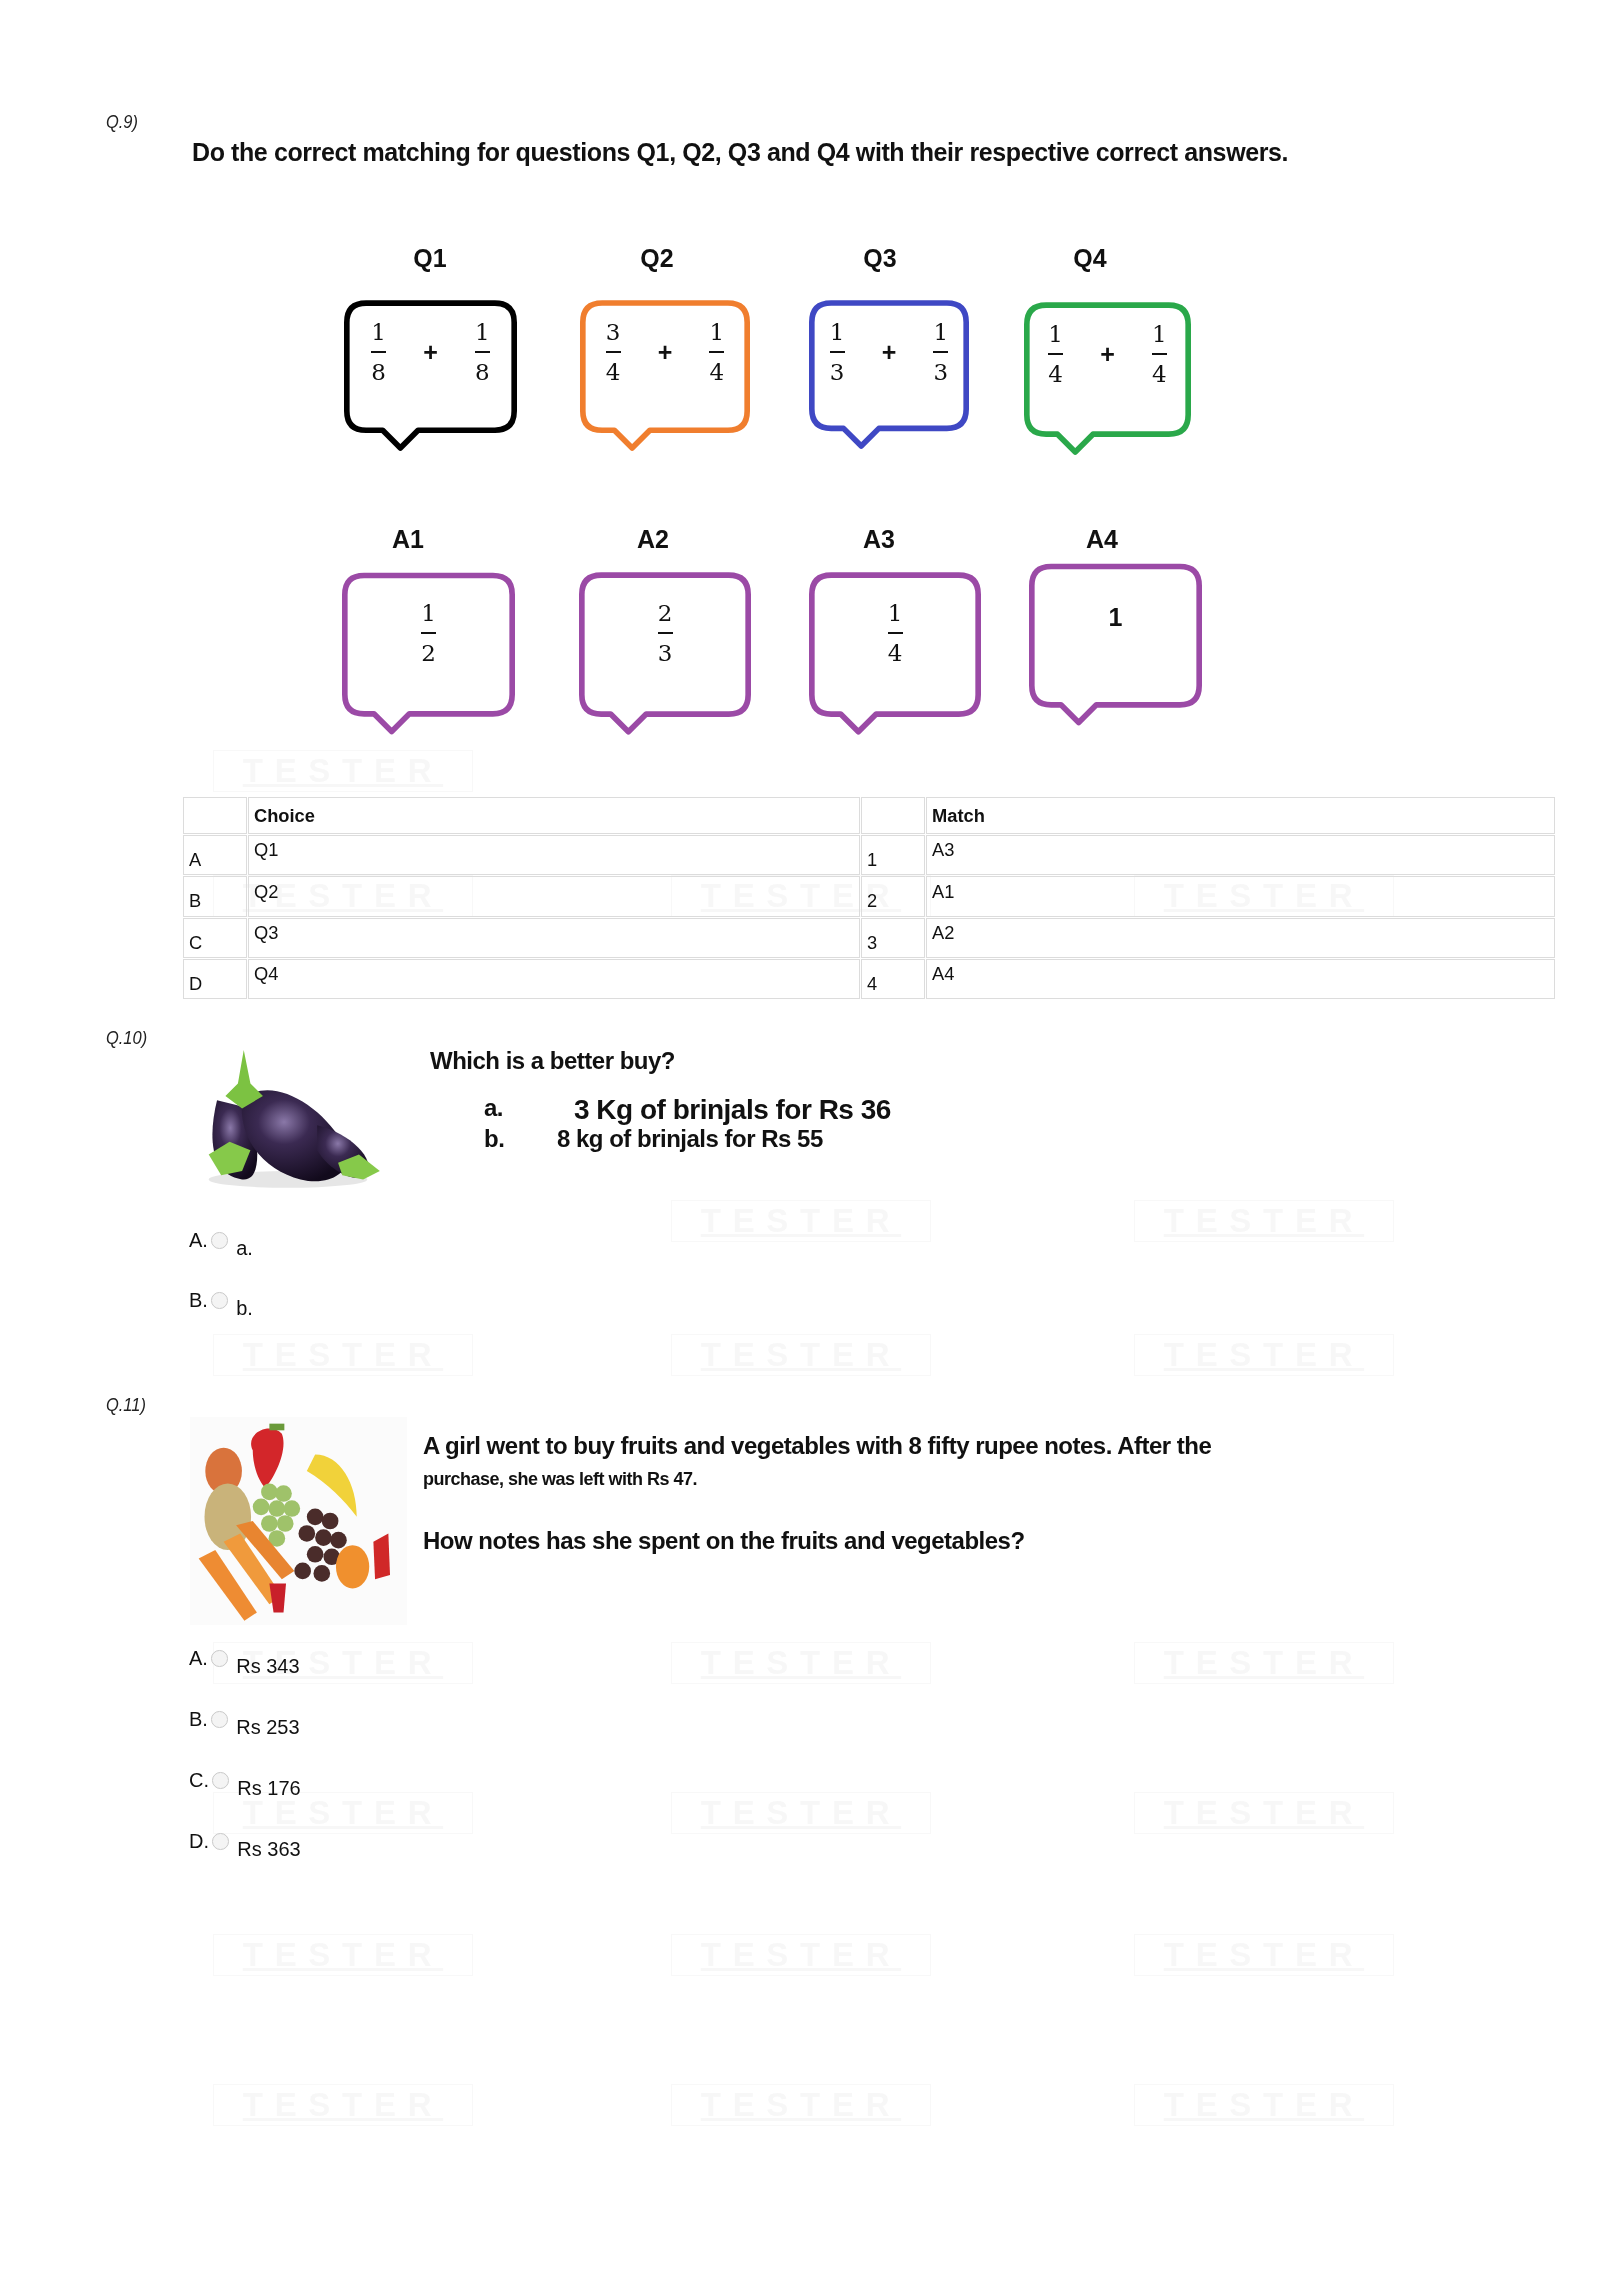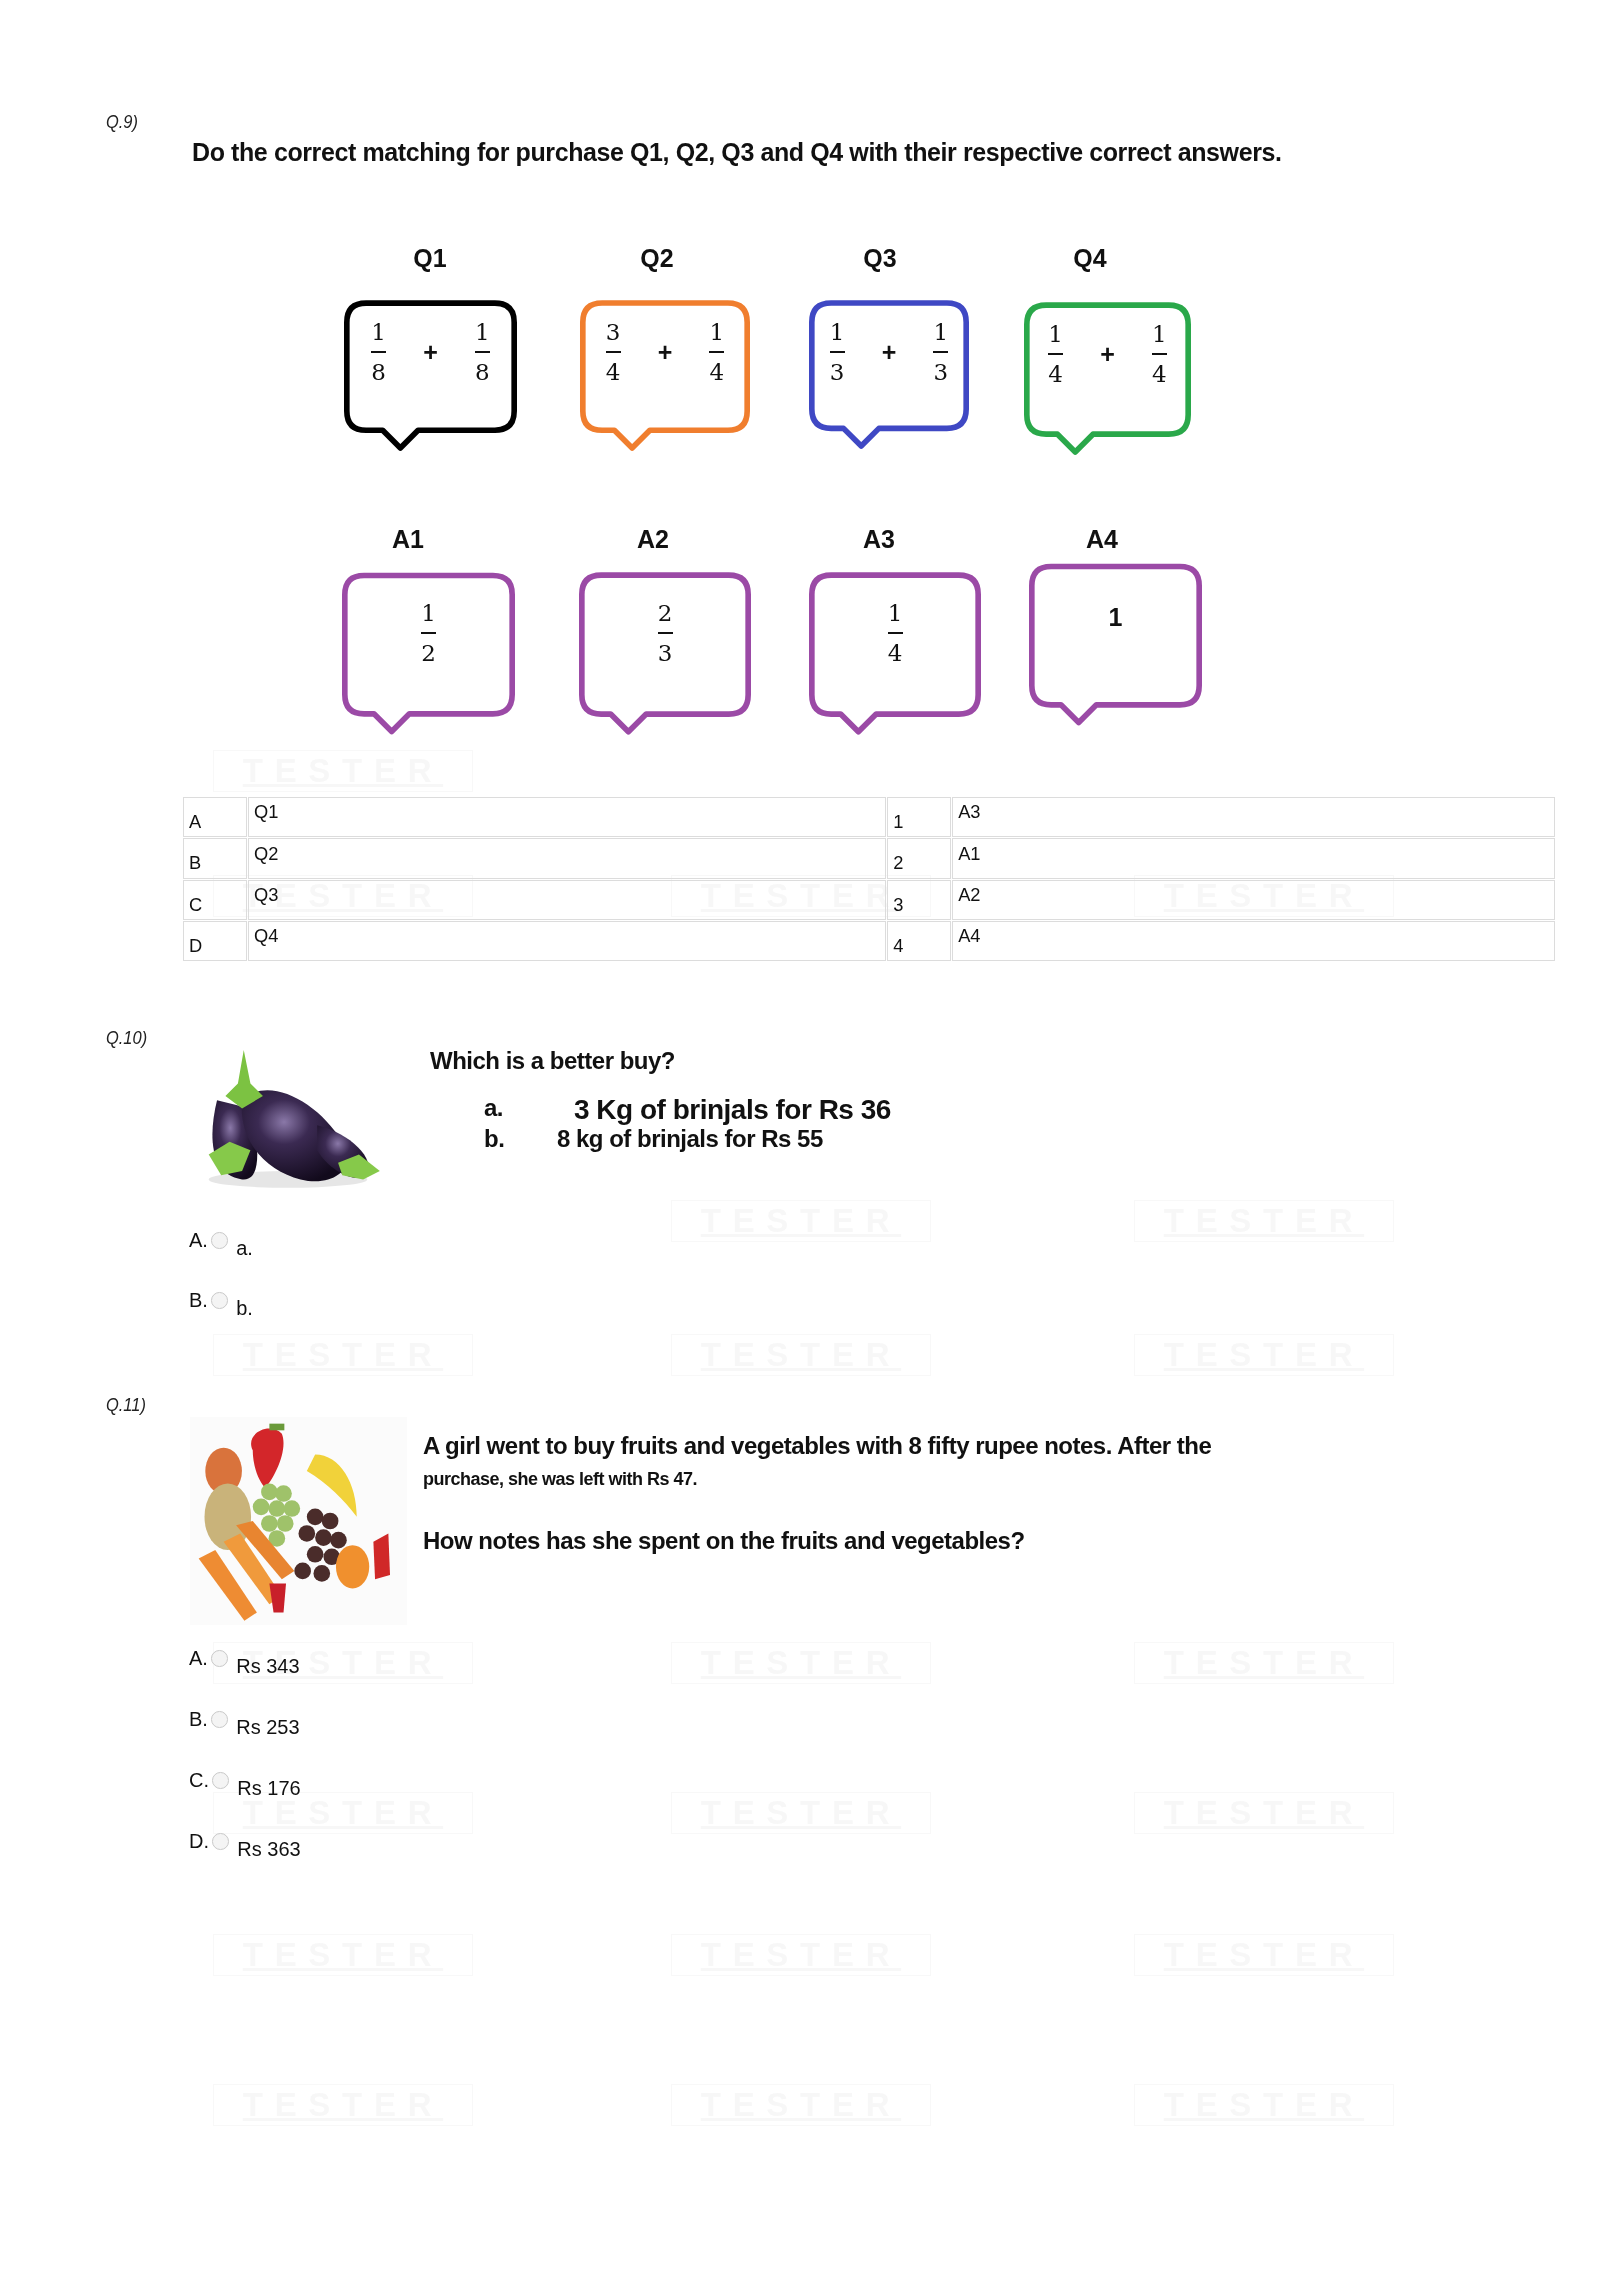--- a/index.html
+++ b/index.html
@@ -66,21 +66,21 @@
   <div class="watermark" style="left:213px;top:1934px;">TESTER</div>
   <div class="watermark" style="left:671px;top:1934px;">TESTER</div>
   <div class="watermark" style="left:1134px;top:1934px;">TESTER</div>
   <div class="watermark" style="left:213px;top:2084px;">TESTER</div>
   <div class="watermark" style="left:671px;top:2084px;">TESTER</div>
   <div class="watermark" style="left:1134px;top:2084px;">TESTER</div>
 </div>
 
 <section>
   <div class="qnum" style="left:106px;top:111px;">Q.9)</div>
-  <div class="heading" style="left:192px;top:138px;">Do the correct matching for purchase Q1, Q2, Q3 and Q4 with their respective correct answers.</div>
+  <div class="heading" style="left:192px;top:138px;">Do the correct matching for questions Q1, Q2, Q3 and Q4 with their respective correct answers.</div>
 
   <div id="q-bubbles">
       <div class="bubble-label" style="left: 380px; top: 244px;">Q1</div>
       <div class="bubble" style="left: 344px; top: 298px; width: 173px; height: 132px;">
         <svg width="173" height="155" viewBox="-3.5 -3.5 215 187">
       <path d="M 24 0 H 184 Q 208 0 208 24 V 134 Q 208 158 184 158
       H 88.56 L 66.56 180 L 44.56 158 H 24 Q 0 158 0 134 V 24 Q 0 0 24 0 Z" fill="#fff" stroke="#000000" stroke-width="7" stroke-linejoin="round"></path>
         </svg>
         <div class="content" style="top: 23px;">
           <span class="frac">
@@ -208,20 +208,26 @@
       H 80.24000000000001 L 58.24000000000001 194 L 36.24000000000001 172 H 24 Q 0 172 0 148 V 24 Q 0 0 24 0 Z" fill="#fff" stroke="#9B4AA6" stroke-width="7" stroke-linejoin="round"></path>
         </svg>
         <div class="content" style="top: 42px;">
           <span class="whole">1</span>
         </div>
       </div>
     </div>
 
   <table class="match">
     <tbody>
+        <tr class="head">
+      <td class="lbl"></td>
+      <td style="width:600px;">Choice</td>
+      <td class="lbl"></td>
+      <td>Match</td>
+    </tr>
     <tr>
       <td class="lbl c-key">A</td>
       <td class="c-val">Q1</td>
       <td class="lbl c-key">1</td>
       <td class="c-val">A3</td>
     </tr>
     <tr>
       <td class="lbl c-key">B</td>
       <td class="c-val">Q2</td>
       <td class="lbl c-key">2</td>

